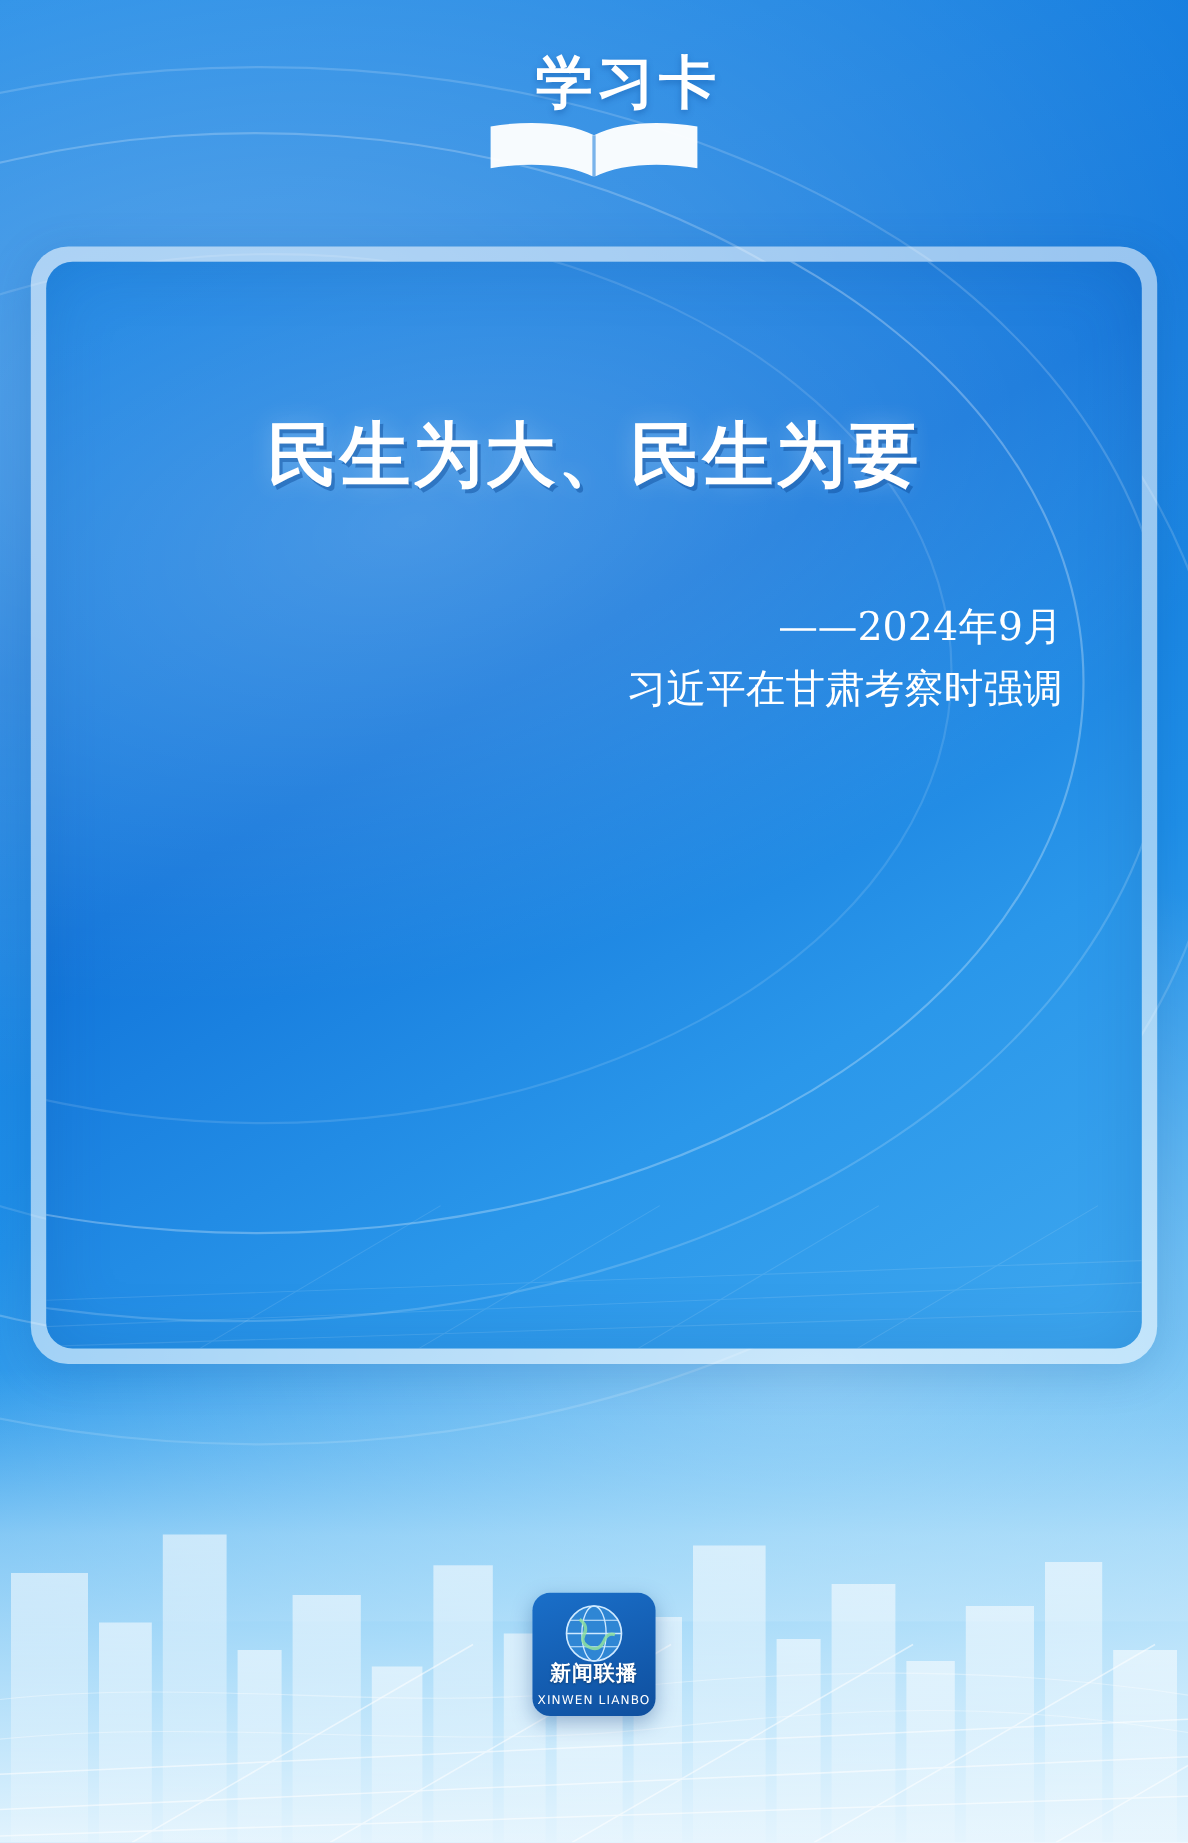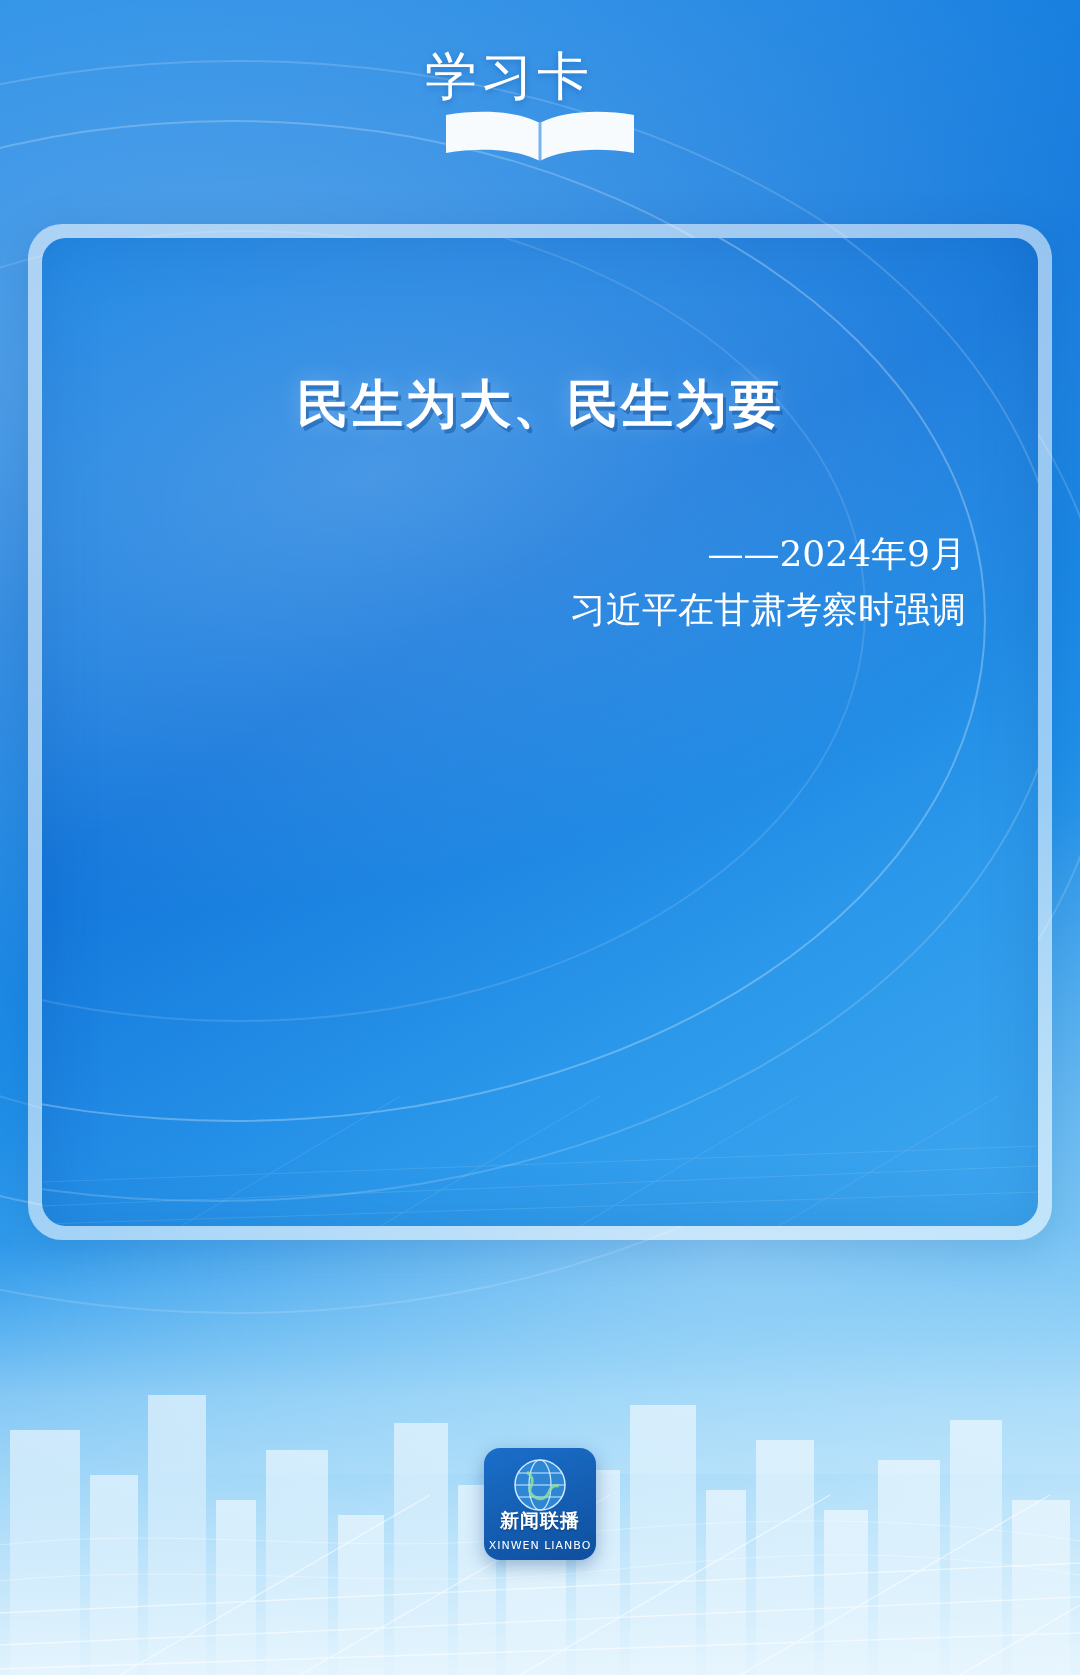--- a/index.html
+++ b/index.html
@@ -70,23 +70,23 @@
   .logo-wrap {
     position: relative;
     width: 230px;
     height: 120px;
   }
   .logo-text {
     position: absolute;
     top: 0;
     left: 0;
     width: 100%;
-    text-align: left;
+    text-align: right;
     font-family: "DejaVu Serif", "Liberation Serif", serif;
-    font-weight: 400;
+    font-weight: 700;
     font-size: 52px;
     letter-spacing: 4px;
     color: #ffffff;
     line-height: 1.05;
     text-shadow: 0 2px 6px rgba(0, 60, 140, 0.35);
   }
   .logo-book {
     position: absolute;
     bottom: 2px;
     left: 50%;
@@ -153,21 +153,21 @@
   .content {
     position: relative;
     z-index: 3;
     padding: 0 72px;
   }
 
   .headline {
     margin-top: 132px;
     font-family: Liberation Mono, monospace;
     font-weight: 700;
-    font-size: 52px;
+    font-size: 64px;
     letter-spacing: 2px;
     color: #ffffff;
     text-align: center;
     text-shadow: 3px 4px 0 rgba(12, 74, 150, 0.45), 0 0 22px rgba(255,255,255,0.25);
   }
 
   .quote {
     margin-top: 112px;
     font-family: "DejaVu Serif", "Liberation Serif", serif;
     font-size: 45px;

